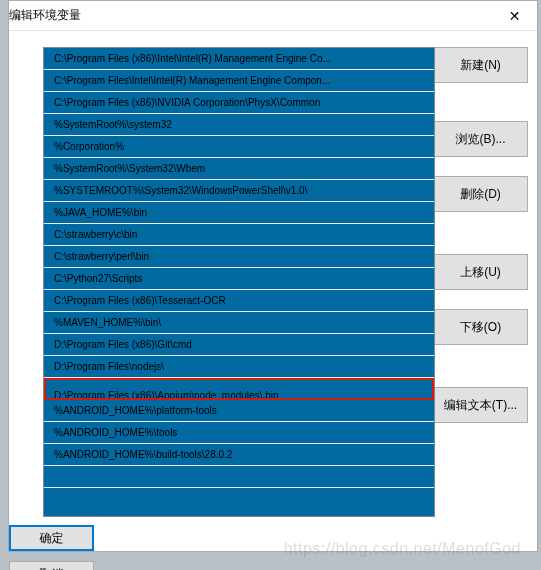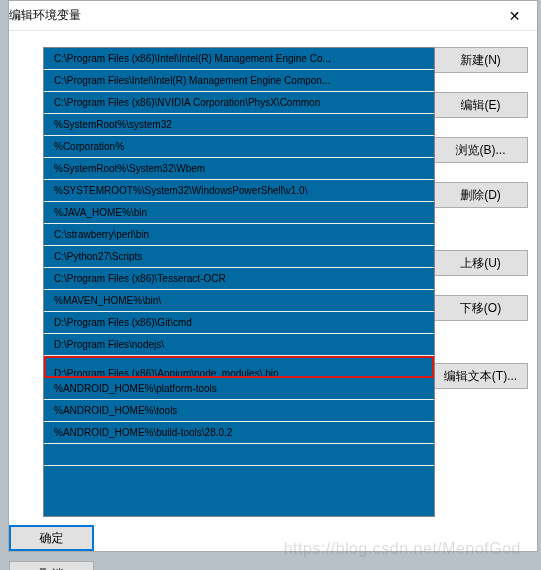--- a/index.html
+++ b/index.html
@@ -71,21 +71,21 @@
     border: 2px solid #d8190f;
     padding: 9px 6px 2px 8px;
   }
   .buttons {
     width: 95px;
     display: flex;
     flex-direction: column;
   }
   .btn {
     width: 95px;
-    height: 26px;
+    height: 36px;
     border: 1px solid #adadad;
     background: #e1e1e1;
     font-size: 12px;
     font-family: inherit;
     cursor: pointer;
     margin-bottom: 0;
     padding: 0;
   }
   .gap-md { height: 19px; }
   .gap-lg { height: 42px; }
@@ -128,37 +128,37 @@
     <div class="listbox-wrap">
       <div class="listbox" id="listbox">
           <div class="row">C:\Program Files (x86)\Intel\Intel(R) Management Engine Co...</div>
           <div class="row">C:\Program Files\Intel\Intel(R) Management Engine Compon...</div>
           <div class="row">C:\Program Files (x86)\NVIDIA Corporation\PhysX\Common</div>
           <div class="row">%SystemRoot%\system32</div>
           <div class="row">%Corporation%</div>
           <div class="row">%SystemRoot%\System32\Wbem</div>
           <div class="row">%SYSTEMROOT%\System32\WindowsPowerShell\v1.0\</div>
           <div class="row">%JAVA_HOME%\bin</div>
+          <div class="row">C:\strawberry\c\bin</div>
           <div class="row">C:\strawberry\perl\bin</div>
           <div class="row">C:\Python27\Scripts</div>
           <div class="row">C:\Program Files (x86)\Tesseract-OCR</div>
           <div class="row">%MAVEN_HOME%\bin\</div>
           <div class="row">D:\Program Files (x86)\Git\cmd</div>
           <div class="row">D:\Program Files\nodejs\</div>
           <div class="row highlighted">D:\Program Files (x86)\Appium\node_modules\.bin</div>
           <div class="row">%ANDROID_HOME%\platform-tools</div>
           <div class="row">%ANDROID_HOME%\tools</div>
           <div class="row">%ANDROID_HOME%\build-tools\28.0.2</div>
           <div class="row"></div>
         </div>
     </div>
     <div class="buttons">
       <button class="btn">新建(N)</button>
       <div class="gap-md"></div>
-      <button class="btn">编辑(E)</button>
       <div class="gap-md"></div>
       <button class="btn">浏览(B)...</button>
       <div class="gap-md"></div>
       <button class="btn">删除(D)</button>
       <div class="gap-lg"></div>
       <button class="btn">上移(U)</button>
       <div class="gap-md"></div>
       <button class="btn">下移(O)</button>
       <div class="gap-lg"></div>
       <button class="btn">编辑文本(T)...</button>

